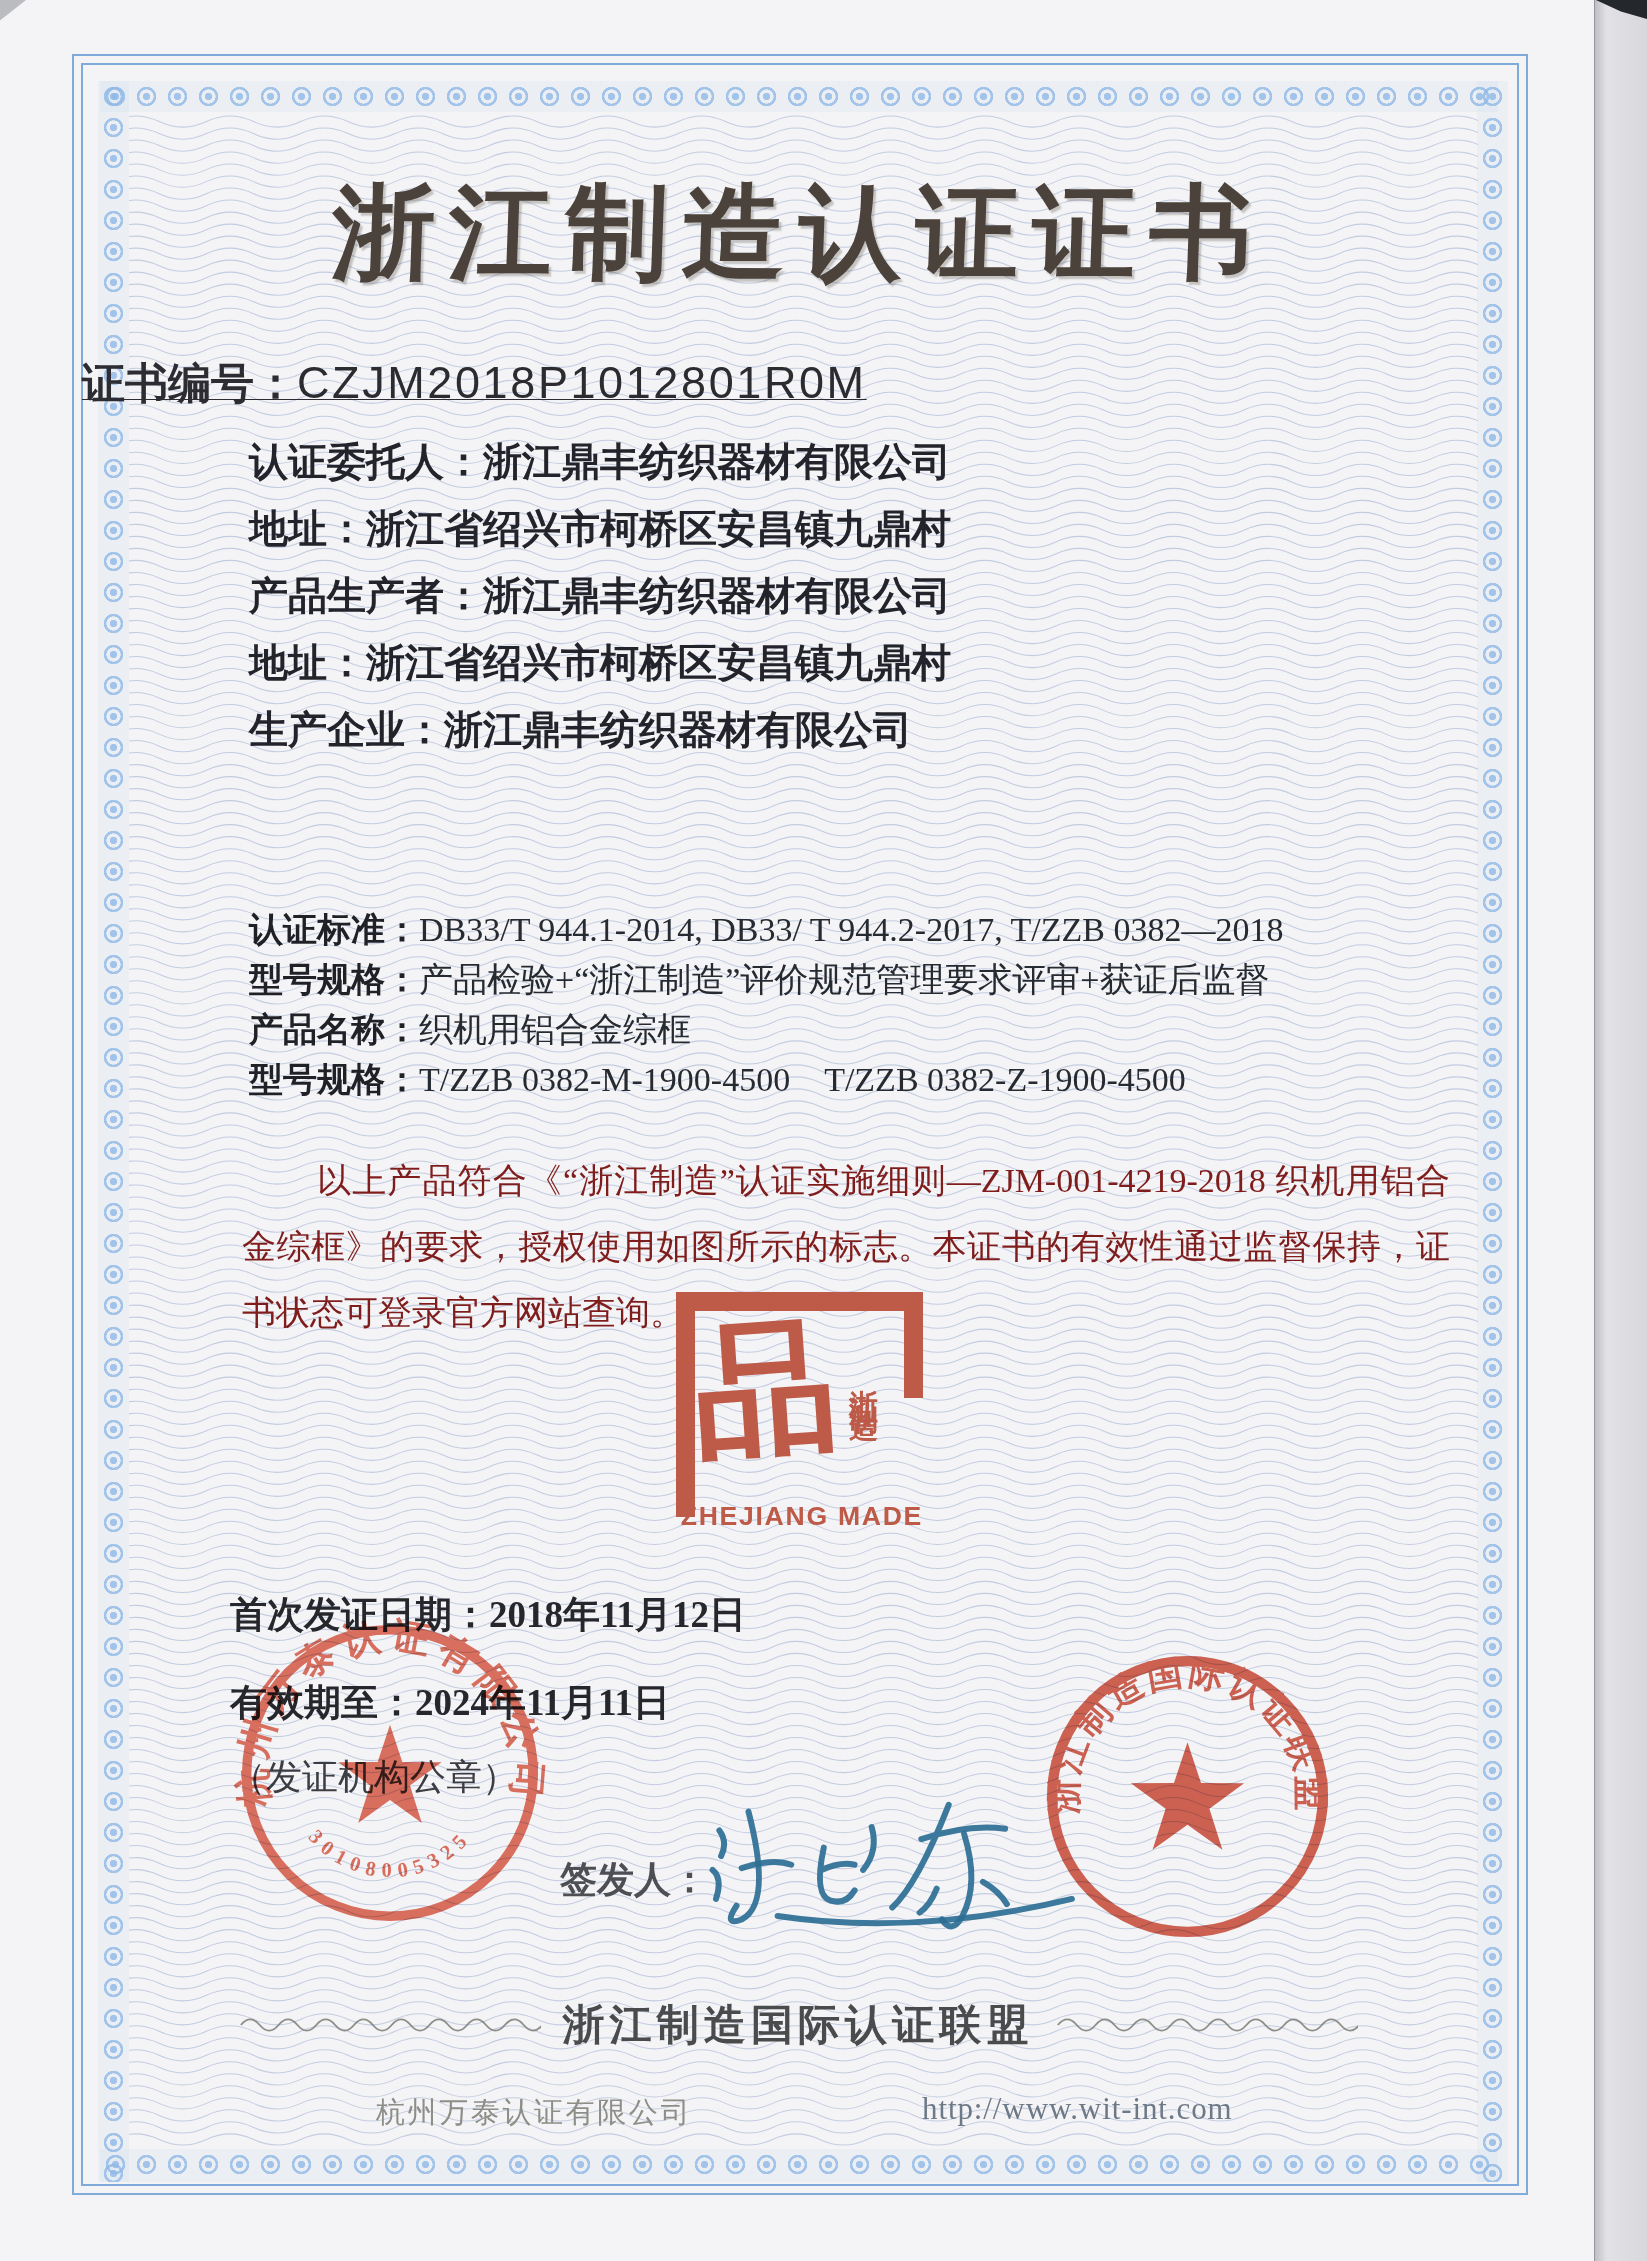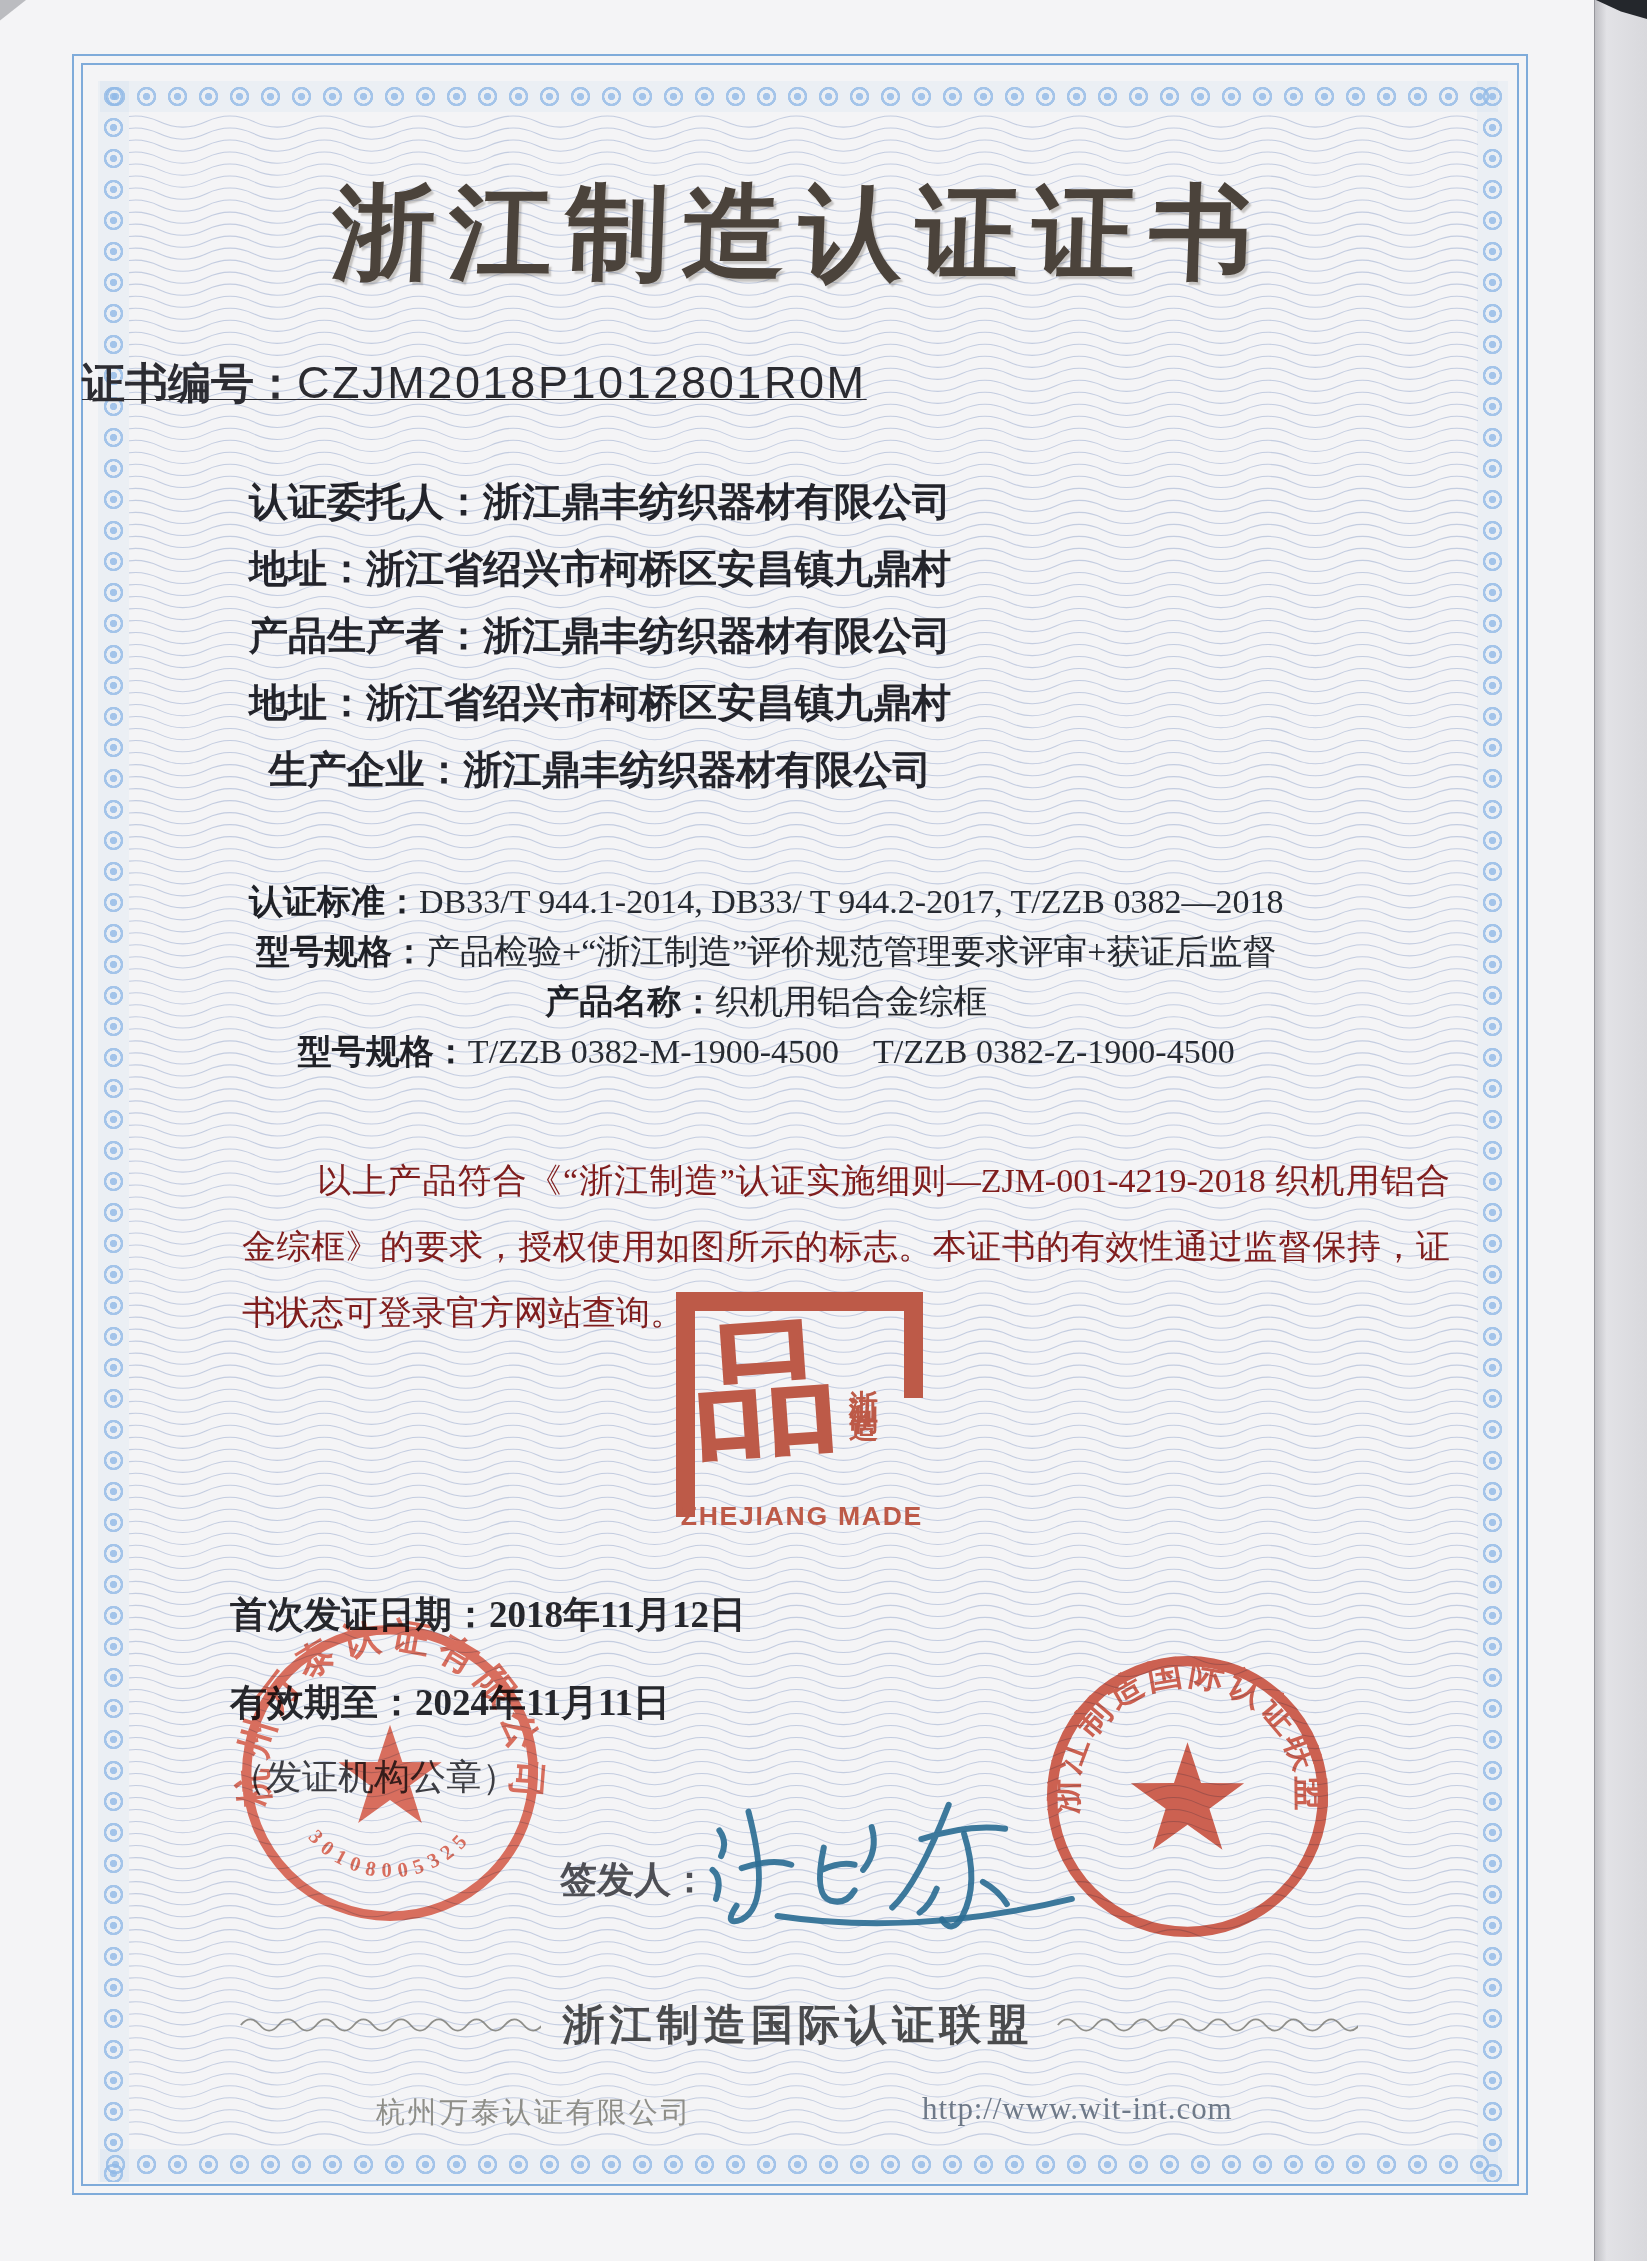--- a/index.html
+++ b/index.html
@@ -28,23 +28,23 @@
   .band-left{left:98px;top:81px;width:31px;height:2101px;}
   .band-right{left:1477px;top:81px;width:31px;height:2101px;}
   
   .title{position:absolute;left:82px;top:165px;width:1434px;text-align:center;
     font-size:103px;font-weight:700;letter-spacing:13.7px;color:#4b433b;
     text-shadow:2.6px 2.6px 1.7px rgba(75,67,59,.28);transform:skewX(-2deg);}
   .certline{position:absolute;left:82px;top:355px;width:1434px;text-align:left;color:#2c2c32;text-decoration:underline;}
   .certline .lbl{font-size:43px;font-weight:700;}
   .certline .num{font-size:45px;font-family:"Liberation Sans","DejaVu Sans",sans-serif;
     letter-spacing:2.6px;color:#2b2b30;}
-  .fields{position:absolute;left:249px;top:482px;text-align:center;}
+  .fields{position:absolute;left:249px;top:442px;}
   .fields .row{font-size:39px;line-height:39px;margin-bottom:28px;font-weight:700;color:#23242b;}
-  .specs{position:absolute;left:249px;top:883px;text-align:center;}
+  .specs{position:absolute;left:249px;top:911px;}
   .specs .row{font-size:34px;line-height:38px;margin-bottom:12px;color:#262a31;}
   .specs .lbl{font-weight:700;color:#1f2127;}
   .statement{position:absolute;left:242px;top:1148px;width:1208px;font-size:34px;line-height:66px;
     color:#7f1d1d;text-align:justify;text-indent:75px;}
   
   .logo{position:absolute;left:676px;top:1292px;width:247px;height:240px;}
   .logo .bar{position:absolute;background:#bd5a48;}
   .logo .bar-left{left:0;top:0;width:19px;height:225px;}
   .logo .bar-top{left:0;top:0;width:247px;height:19px;}
   .logo .bar-right{right:0;top:0;width:19px;height:106px;}

